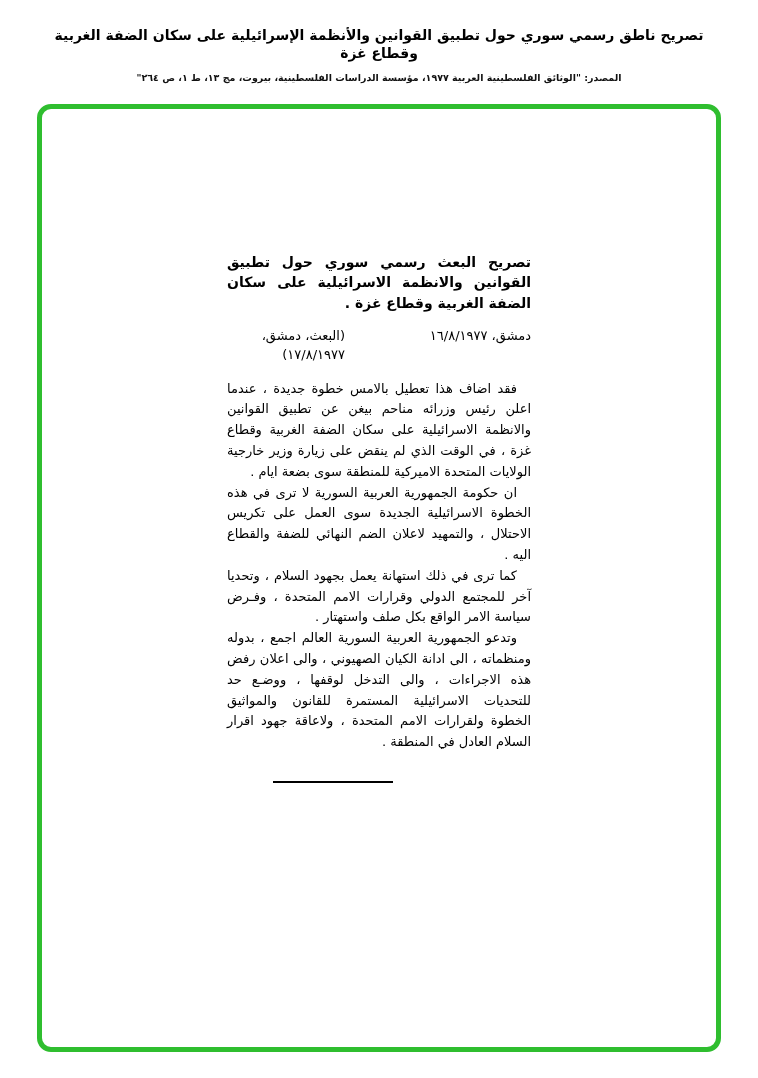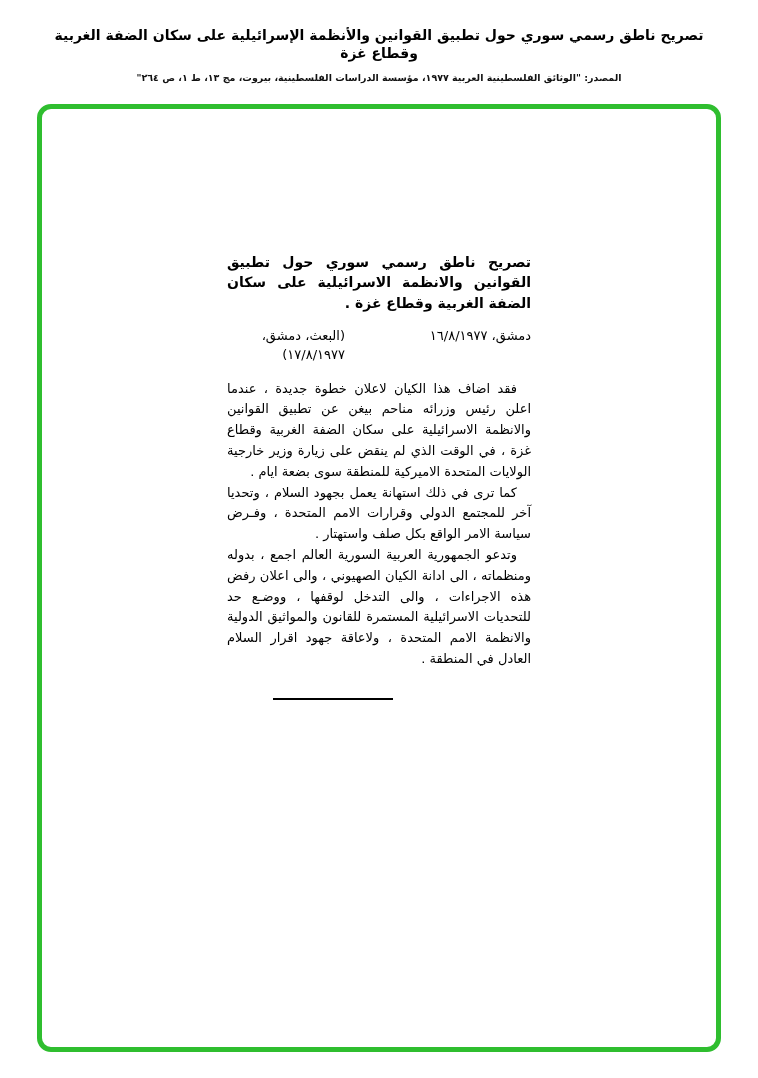--- a/index.html
+++ b/index.html
@@ -92,31 +92,32 @@
 <div class="page">
 
   <div class="top-header">
     <div class="top-title">تصريح ناطق رسمي سوري حول تطبيق القوانين والأنظمة الإسرائيلية على سكان الضفة الغربية وقطاع غزة</div>
     <div class="top-source">المصدر:  "الوثائق الفلسطينية العربية ١٩٧٧، مؤسسة الدراسات الفلسطينية، بيروت، مج ١٣، ط ١، ص ٢٦٤"</div>
   </div>
 
   <div class="doc-frame">
     <div class="doc-content">
 
-      <h2 class="doc-title">تصريح ناطق رسمي سوري حول تطبيق القوانين والانظمة الاسرائيلية على سكان الضفة الغربية وقطاع غزة .</h2>
+      <h2 class="doc-title">تصريح البعث رسمي سوري حول تطبيق القوانين والانظمة الاسرائيلية على سكان الضفة الغربية وقطاع غزة .</h2>
 
       <div class="dateline">
         <span class="place">دمشق، ١٦/٨/١٩٧٧</span>
         <span class="src">(البعث، دمشق، ١٧/٨/١٩٧٧)</span>
       </div>
 
       <div class="doc-body">
-          <p>فقد اضاف هذا الكيان لاعلان خطوة جديدة ، عندما اعلن رئيس وزرائه مناحم بيغن عن تطبيق القوانين والانظمة الاسرائيلية على سكان الضفة الغربية وقطاع غزة ، في الوقت الذي لم ينقض على زيارة وزير خارجية الولايات المتحدة الاميركية للمنطقة سوى بضعة ايام .</p>
+          <p>فقد اضاف هذا تعطيل بالامس خطوة جديدة ، عندما اعلن رئيس وزرائه مناحم بيغن عن تطبيق القوانين والانظمة الاسرائيلية على سكان الضفة الغربية وقطاع غزة ، في الوقت الذي لم ينقض على زيارة وزير خارجية الولايات المتحدة الاميركية للمنطقة سوى بضعة ايام .</p>
+          <p>ان حكومة الجمهورية العربية السورية لا ترى في هذه الخطوة الاسرائيلية الجديدة سوى العمل على تكريس الاحتلال ، والتمهيد لاعلان الضم النهائي للضفة والقطاع اليه .</p>
           <p>كما ترى في ذلك استهانة يعمل بجهود السلام ، وتحديا آخر للمجتمع الدولي وقرارات الامم المتحدة ، وفـرض سياسة الامر الواقع بكل صلف واستهتار .</p>
-          <p>وتدعو الجمهورية العربية السورية العالم اجمع ، بدوله ومنظماته ، الى ادانة الكيان الصهيوني ، والى اعلان رفض هذه الاجراءات ، والى التدخل لوقفها ، ووضـع حد للتحديات الاسرائيلية المستمرة للقانون والمواثيق الدولية والانظمة الامم المتحدة ، ولاعاقة جهود اقرار السلام العادل في المنطقة .</p>
+          <p>وتدعو الجمهورية العربية السورية العالم اجمع ، بدوله ومنظماته ، الى ادانة الكيان الصهيوني ، والى اعلان رفض هذه الاجراءات ، والى التدخل لوقفها ، ووضـع حد للتحديات الاسرائيلية المستمرة للقانون والمواثيق الخطوة ولقرارات الامم المتحدة ، ولاعاقة جهود اقرار السلام العادل في المنطقة .</p>
         </div>
 
       <div class="footnote-rule"></div>
 
     </div>
   </div>
 
 </div>
 
 </body></html>

